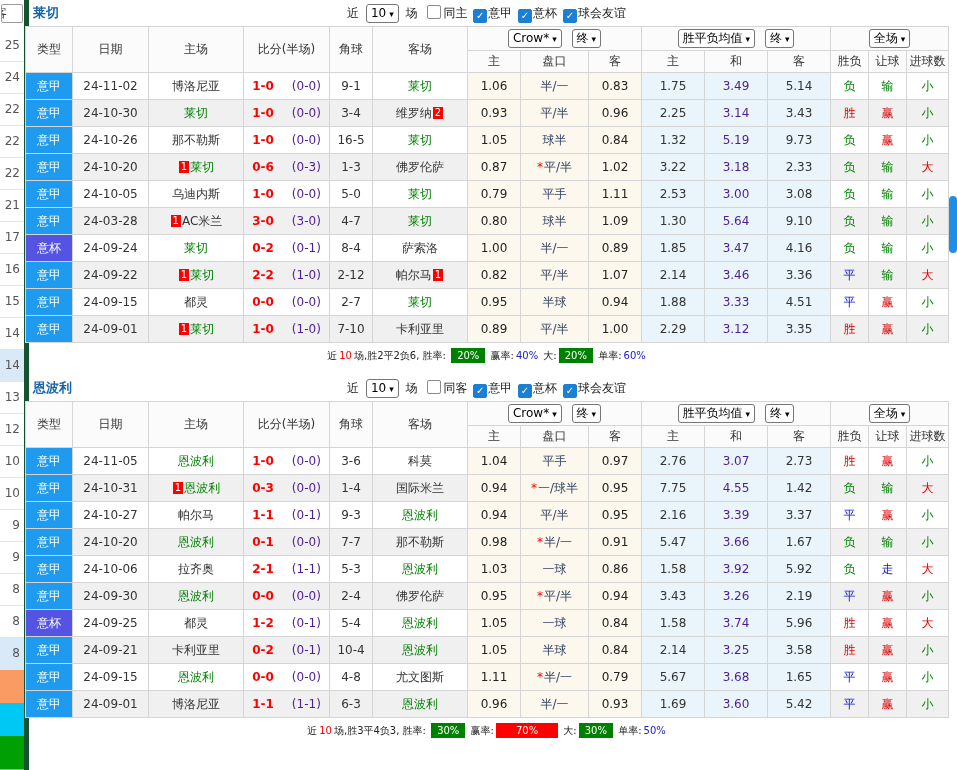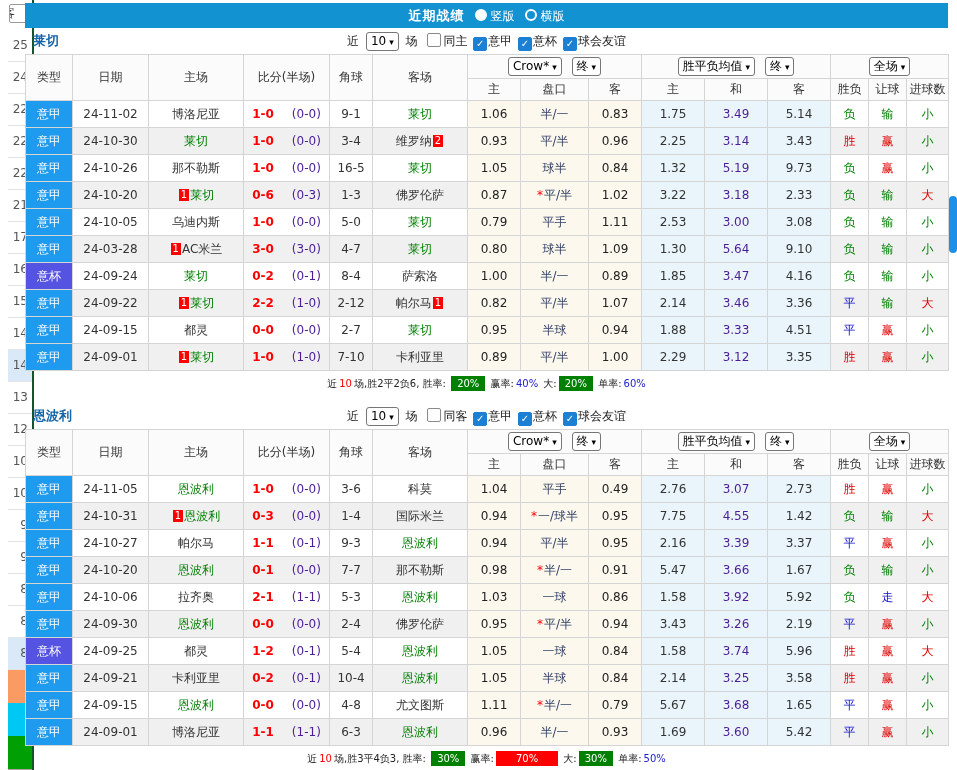--- a/index.html
+++ b/index.html
@@ -1,19 +1,19 @@
 <!DOCTYPE html>
 <html><head>
 <meta charset="utf-8">
 <style>
   html,body{margin:0;padding:0;background:#fff;}
   body{width:957px;height:770px;overflow:hidden;font-family:"DejaVu Sans","Liberation Sans",sans-serif;}
   .page{position:relative;width:957px;height:770px;}
   
-  .sidebar{position:absolute;left:8px;top:0;width:24px;height:770px;border-right:2px solid #14532d;background:#fff;}
+  .sidebar{position:absolute;left:0;top:0;width:24px;height:770px;border-right:5px solid #14532d;background:#fff;}
   .topbox{height:17px;margin:4px 1px 7px 1px;border:1px solid #9a9a9a;border-radius:2px;overflow:hidden;font-size:12px;color:#333;line-height:17px;background:#fff;}
   .topbox span{display:inline-block;margin-left:-7px;}
   .sidebar .num{height:31px;line-height:31px;text-align:right;padding-right:4px;font-size:12px;color:#555;border-bottom:1px solid #e4e4e4;}
   .sidebar .num.hl{background:#D9E9F8;}
   .sidebar .block{height:33px;}
   
   .main{position:absolute;left:25px;top:0;width:923px;height:770px;}
   .topbar{margin-top:3px;height:25px;line-height:25px;background:#1392D2;color:#fff;text-align:center;font-size:13px;}
   .topbar .title{font-weight:bold;letter-spacing:1px;}
   .radio{display:inline-block;width:8px;height:8px;border-radius:50%;border:2px solid #fff;vertical-align:-1px;margin:0 4px 0 10px;}
@@ -90,23 +90,20 @@
         <div class="num hl">8</div>
         <div class="block" style="background: rgb(249, 155, 99);"></div>
         <div class="block" style="background: rgb(0, 200, 245);"></div>
         <div class="block" style="background: rgb(0, 160, 5);"></div>
         <div class="block" style="background: rgb(171, 163, 163);"></div>
       </div>
   </div>
 
   <div class="main">
 
-    <div class="topbar">
-      <span class="title">近期战绩</span><span class="radio sel"></span><span class="rlabel">竖版</span><span class="radio"></span><span class="rlabel">横版</span>
-    </div>
 
     <div class="section">
       <div class="section-head">
         <span class="team-name">莱切</span>
         <div class="filters">
           <span>近</span>
           <span class="sel-box"><span>10</span><span class="arrow">▾</span></span>
           <span>场</span>
           <span class="cb"></span><span>同主</span>
           <span class="cb on">✓</span><span>意甲</span>
@@ -436,21 +433,21 @@
               <td class="plain tcol">
                 <span class="type-badge">意甲</span>
               </td>
               <td class="plain">24-11-05</td>
               <td class="plain"><span class="tname focus">恩波利</span></td>
               <td class="plain"><span class="ft">1-0</span><span class="ht">(0-0)</span></td>
               <td class="plain">3-6</td>
               <td class="plain"><span class="tname">科莫</span></td>
               <td class="cream">1.04</td>
               <td class="cream hcap">平手</td>
-              <td class="cream">0.49</td>
+              <td class="cream">0.97</td>
               <td class="avgc">2.76</td>
               <td class="avgc mid">3.07</td>
               <td class="avgc">2.73</td>
               <td class="plain c-red">胜</td>
               <td class="plain c-red">赢</td>
               <td class="plain c-green">小</td>
             </tr>
             <tr class="alt">
               <td class="plain tcol">
                 <span class="type-badge">意甲</span>

